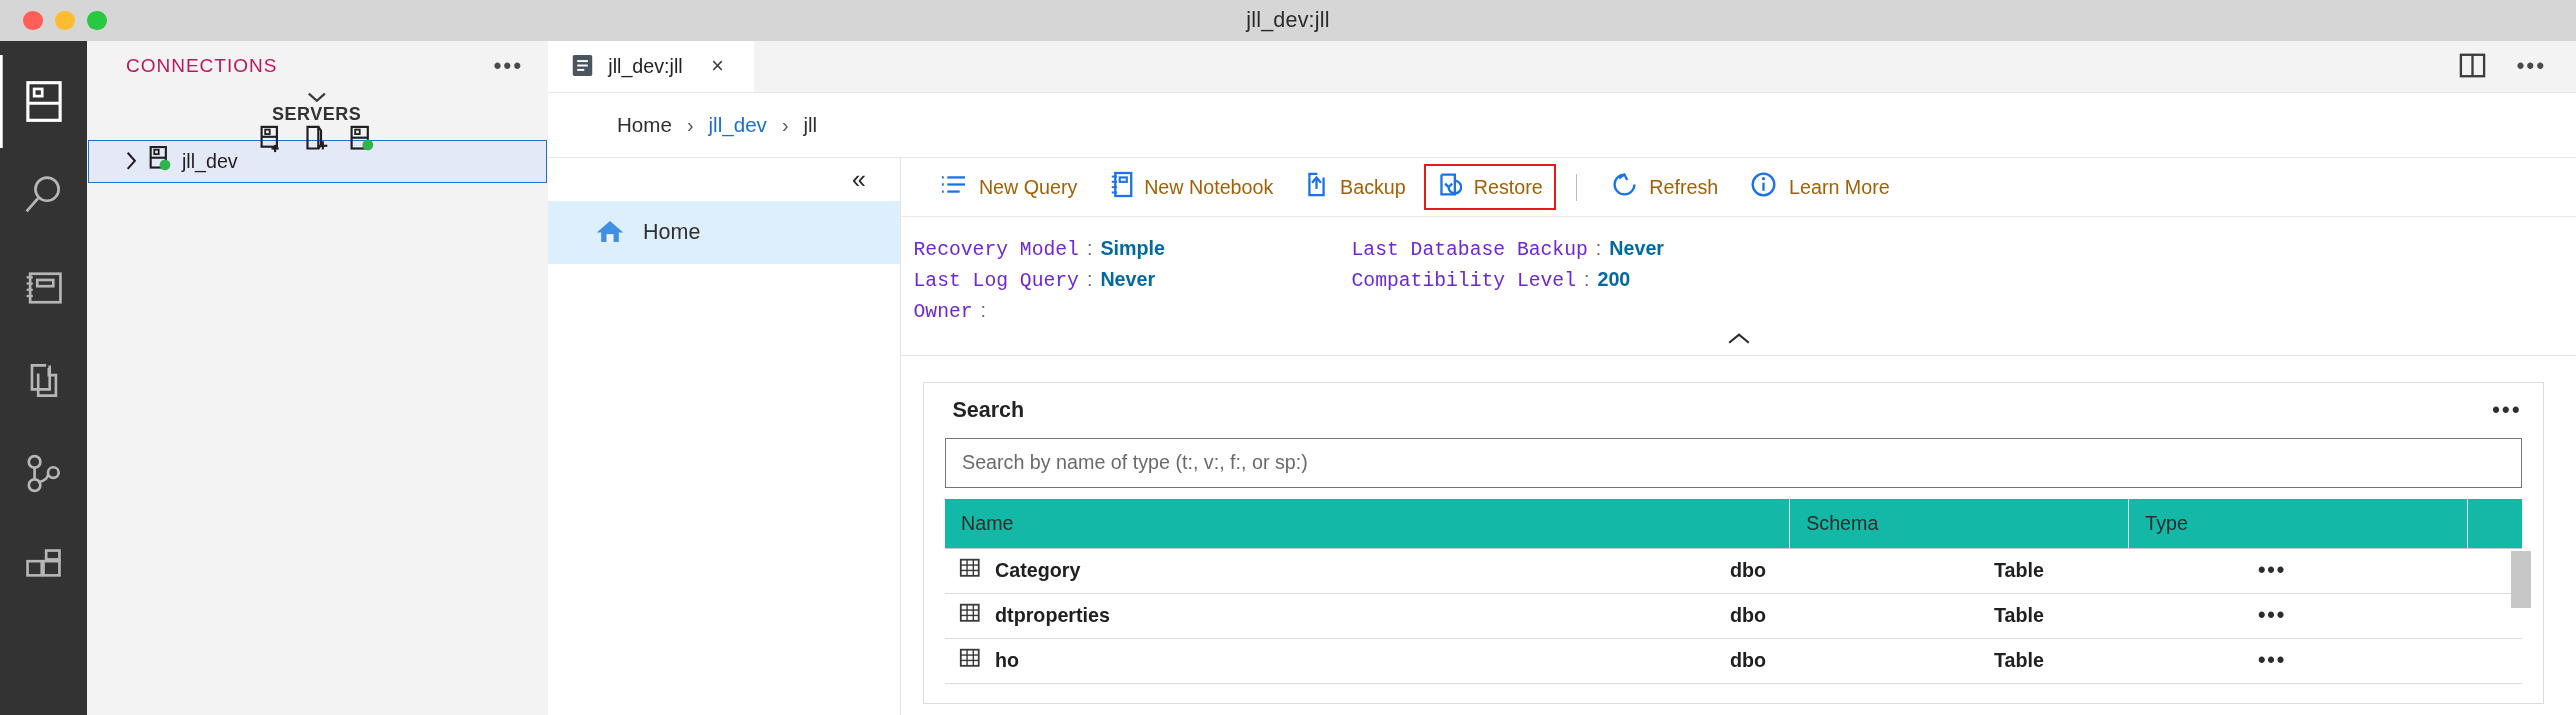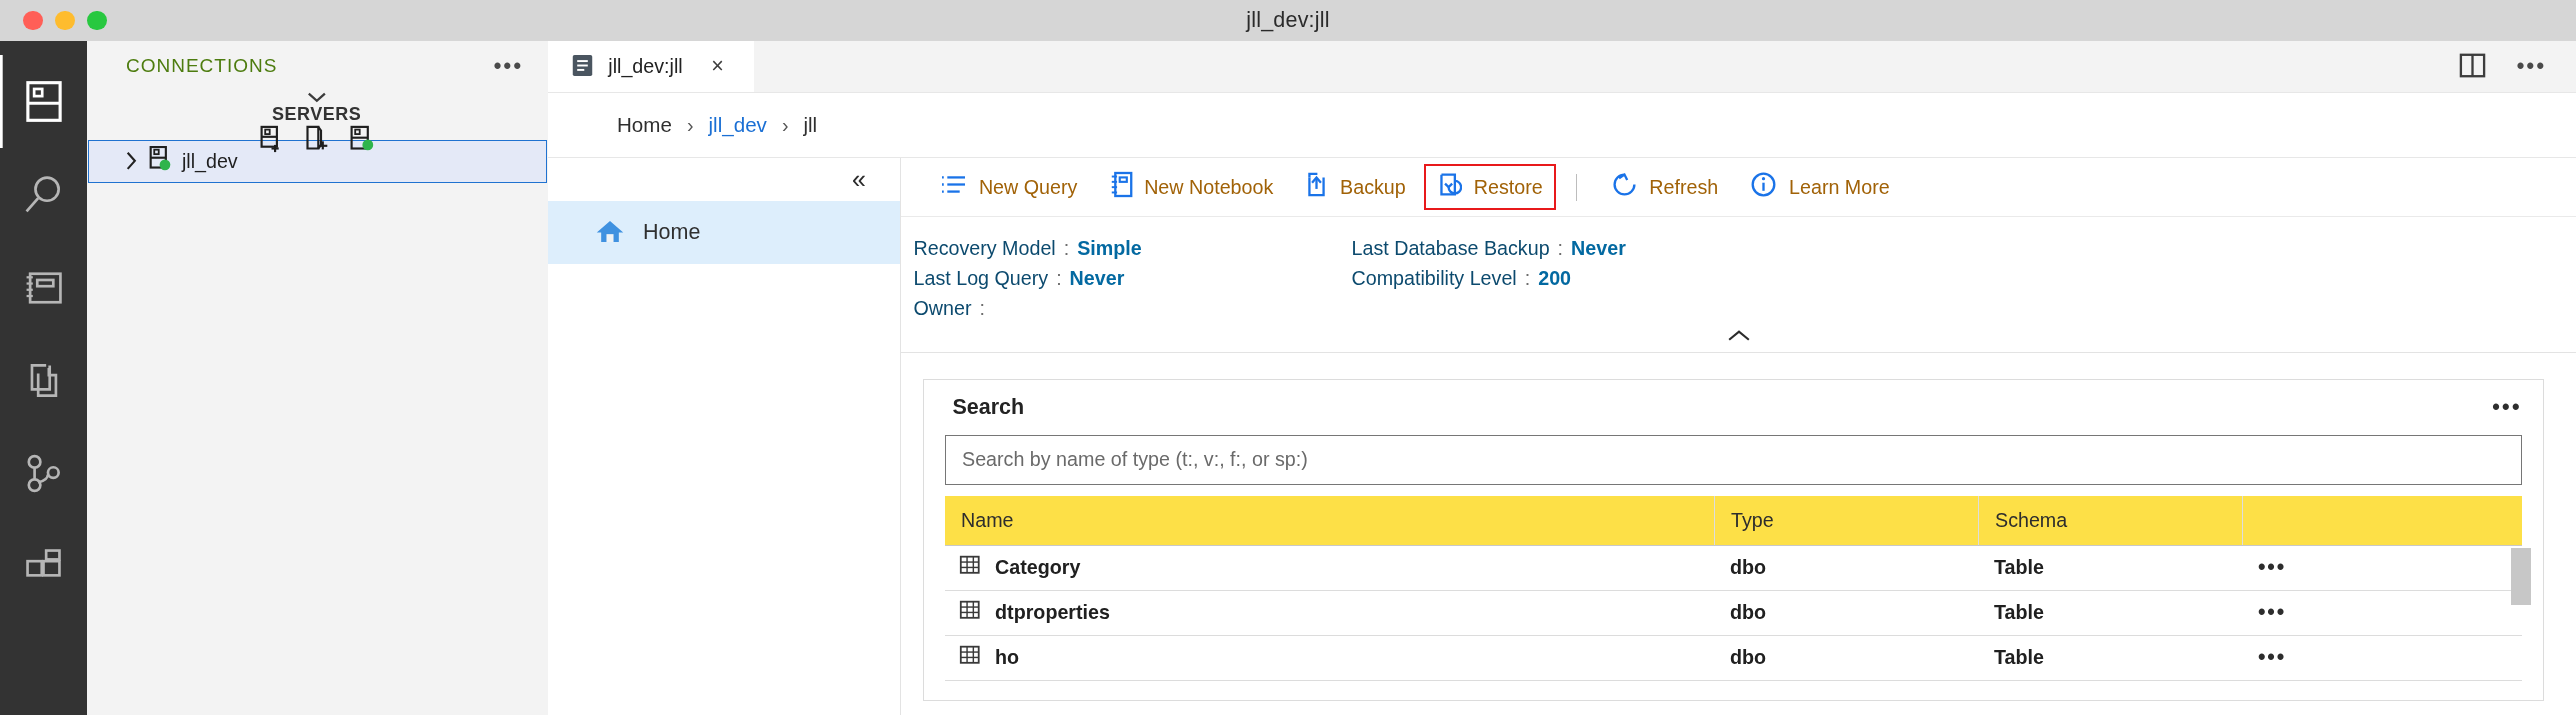--- a/index.html
+++ b/index.html
@@ -45,21 +45,21 @@
   .sidebar {
     position: absolute; top: 41px; left: 87px; width: 462px; height: 674px;
     background: #f3f3f3;
     border-right: 0.9px solid #e2e2e2;
   }
   .sb-header {
     height: 50px; display: flex; align-items: center;
     padding: 0 25px 0 39px;
   }
   .sb-title {
-    font-size: 19px; color: #4d7c0f; letter-spacing: 1px; flex: 1;
+    font-size: 19px; color: #be185d; letter-spacing: 1px; flex: 1;
   }
   .sb-dots { font-size: 23px; color: #4a4a4a; letter-spacing: 1.8px; line-height: 9px; }
 
   .sb-section {
     height: 47px; display: flex; align-items: center;
     padding: 0 19.7px 0 18px;
     flex-direction: column;
   }
   .sb-chevron { width: 27px; display: flex; justify-content: center; color: #3b3b3b; }
   .sb-section-title {
@@ -129,21 +129,21 @@
   .tbtn.highlight { border: 2.7px solid #e8191b; padding: 5.4px 11.6px; }
   .tsep { width: 0.9px; height: 27px; background: #bdbdbd; margin: 0 16px; }
 
   
   .props {
     padding: 19.7px 0 9px 12.5px; display: flex; position: relative;
   }
   .prop-col { display: flex; flex-direction: column; gap: 7.2px; }
   .prop-col.left { width: 438px; }
   .prop-row { font-size: 19.7px; white-space: nowrap; }
-  .prop-key { color: #0c4a6e; }
+  .prop-key { color: #6d28d9; font-family: Liberation Mono, monospace; }
   .prop-colon { color: #6d6d6d; margin: 0 8px; }
   .prop-val { color: #0369a1; font-weight: bold; }
   .props-chevron {
     position: absolute; left: 50%; bottom: -18px; transform: translateX(-50%);
     font-size: 23px; color: #333; line-height: 1;
   }
   .props-divider { height: 0.9px; background: #e3e3e3; margin-top: 23px; }
 
   
   .card {
@@ -159,21 +159,21 @@
     display: flex; align-items: center; padding: 0 16px; background: #fff;
   }
   .searchbox input {
     border: 0; outline: 0; width: 100%; font-size: 19.7px; color: #3c3c3c;
     font-family: "Liberation Sans", sans-serif; background: transparent;
   }
   .searchbox input::placeholder { color: #6a6a6a; }
 
   
   .tbl { margin: 10.7px 21.5px 0 21.5px; position: relative; }
-  .thead { display: flex; background: #fde047; height: 50px; border-bottom: 1.8px solid #c8c8c8; }
+  .thead { display: flex; background: #14b8a6; height: 50px; border-bottom: 1.8px solid #c8c8c8; justify-content: space-between; }
   .th {
     font-size: 19.7px; color: #2d2d2d; display: flex; align-items: center;
     padding-left: 16px; border-left: 0.9px solid #dddddd;
   }
   .th:first-child { border-left: 0; }
   .c-name { width: 769px; }
   .c-schema { width: 264px; }
   .c-type { width: 264px; }
   .c-act { width: 54px; }
   .trow {
@@ -486,22 +486,22 @@
             <div class="card-dots">•••</div>
           </div>
 
           <div class="searchbox">
             <input type="text" placeholder="Search by name of type (t:, v:, f:, or sp:)" style="">
           </div>
 
           <div class="tbl">
             <div class="thead">
               <div class="th c-name">Name</div>
+              <div class="th c-schema">Schema</div>
               <div class="th c-type">Type</div>
-              <div class="th c-schema">Schema</div>
               <div class="th c-act"></div>
             </div>
 
             <div class="trow">
               <div class="td c-name">
                 <span>
                   <svg width="21.5" height="21.5" viewBox="0 0 24 24">
                       <rect x="2" y="3" width="20" height="18" fill="none" stroke="#3a3a3a" stroke-width="2"></rect>
                       <line x1="2" y1="9" x2="22" y2="9" stroke="#3a3a3a" stroke-width="1.6"></line>
                       <line x1="2" y1="15" x2="22" y2="15" stroke="#3a3a3a" stroke-width="1.6"></line>

